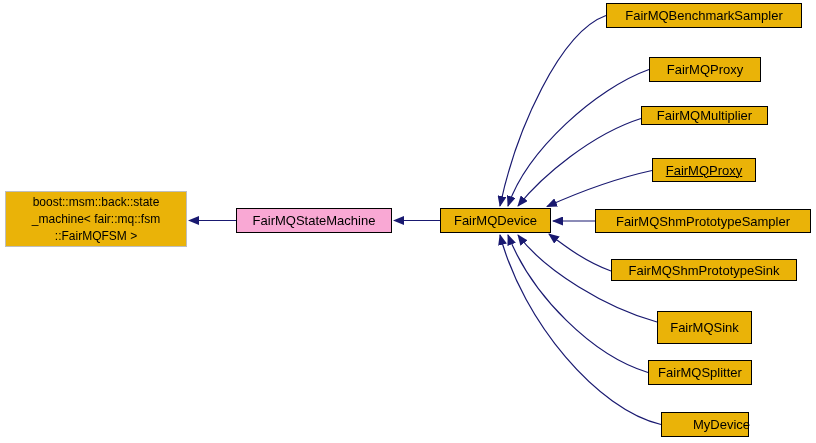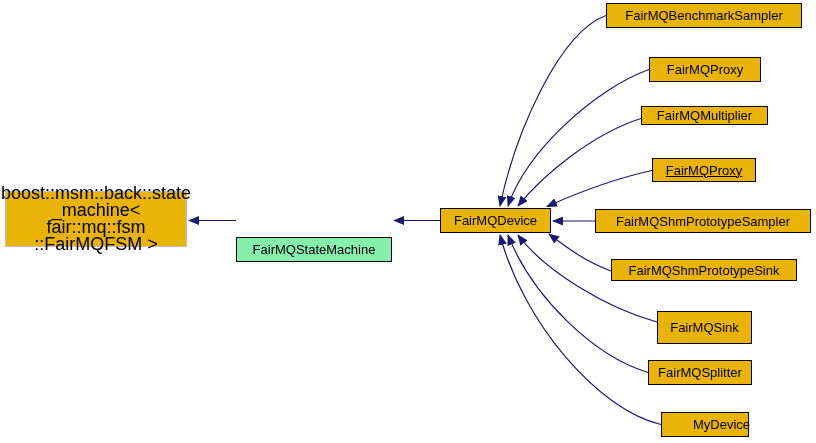--- a/index.html
+++ b/index.html
@@ -16,26 +16,26 @@
     display:flex;align-items:center;justify-content:center;
     box-sizing:border-box;
     border:1px solid #000000;
     background:#eab308;
     color:#000000;
     font-size:13px;
     text-align:center;
     white-space:nowrap;
   }
   .node.link{cursor:pointer;}
-  .node.selected{background:#86efac;margin-top:29px;}
+  .node.selected{background:#f9a8d4;}
   .node.external{
     border-color:#bebebe;
     white-space:normal;
     line-height:17px;
-    font-size:18px;
+    font-size:12px;
   }
   
   #node-boost      {left:5px;  top:191px; width:182px; height:56px;}
   #node-sm         {left:236px;top:208px; width:156px; height:25px;}
   #node-device     {left:440px;top:208px; width:111px; height:25px;}
   #node-bench      {left:606px;top:3px;   width:196px; height:25px;}
   #node-merger     {left:649px;top:57px;  width:112px; height:25px;}
   #node-multiplier {left:641px;top:106px; width:127px; height:19px;}
   #node-proxy      {left:652px;top:158px; width:104px; height:24px;text-decoration:underline;}
   #node-shmsampler {left:595px;top:209px; width:216px; height:24px;}

